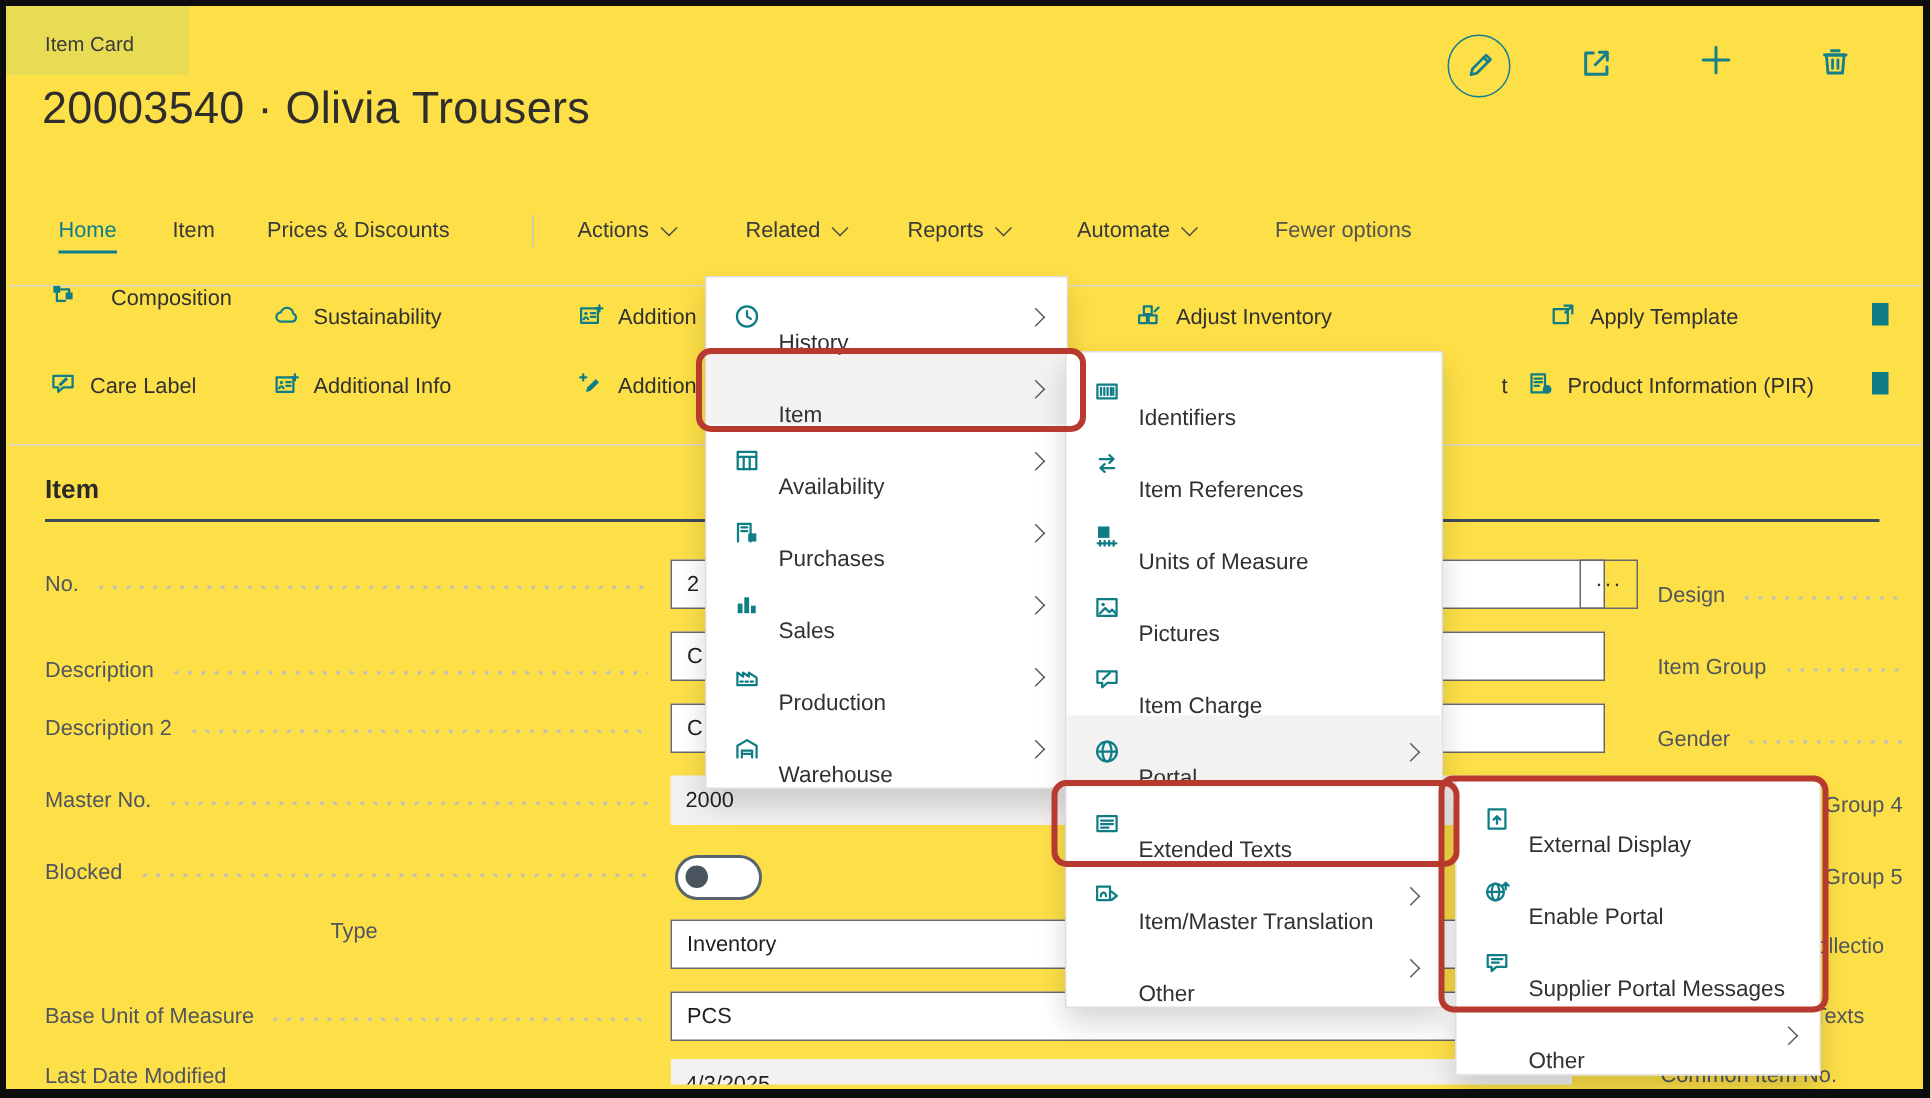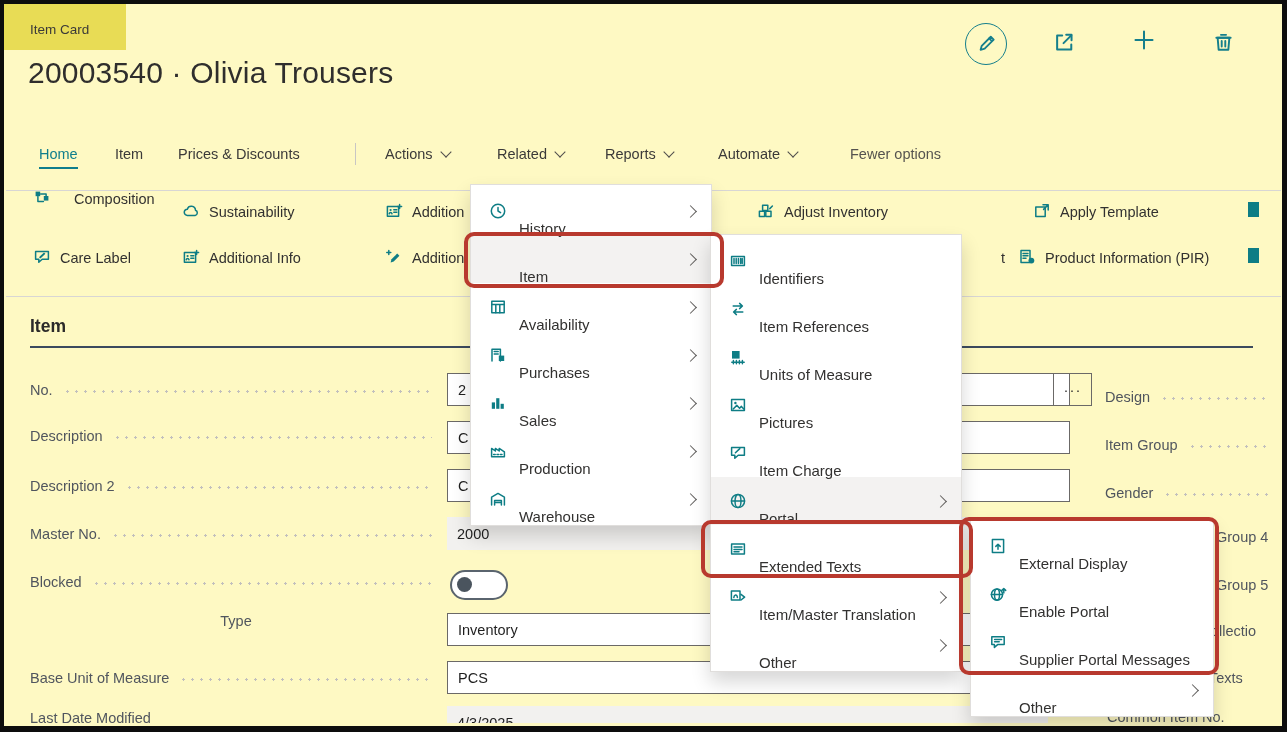--- a/index.html
+++ b/index.html
@@ -1,16 +1,16 @@
 <!DOCTYPE html>
 <html><head>
 <meta charset="utf-8">
 <style>
   html,body{margin:0;padding:0;background:#fff;}
-  #app{position:relative;width:1287px;height:732px;background:#fef9c3;overflow:hidden;
+  #app{position:relative;width:1287px;height:732px;background:#fde047;overflow:hidden;
        font-family:"Liberation Sans","DejaVu Sans",sans-serif;color:#323130;}
   .abs{position:absolute;}
   
   #frame{position:absolute;inset:0;border:4px solid #0d0d0d;border-right-width:5px;border-bottom-width:6px;z-index:60;pointer-events:none;}
   
   .caption{left:30px;top:22px;font-size:13.5px;color:#3b3a39;}
   .title{left:28px;top:56px;font-size:30px;font-weight:300;color:#2f2e2d;letter-spacing:.2px;}
   .iconbtn{display:flex;align-items:center;justify-content:center;cursor:pointer;}
   .circlebtn{width:40px;height:40px;border:1.6px solid #157f8c;border-radius:50%;}
   svg.tic{stroke:#0e7d85;fill:none;stroke-width:1.5;stroke-linecap:round;stroke-linejoin:round;}
@@ -205,21 +205,21 @@
 
   <div class="abs frow" style="top:373px;">
     <span class="flabel">No.</span>
       <span class="leader"></span>
   </div>
   <div class="abs inbox" style="top:373px;">
       <span>2</span>
     </div>
   <div class="abs assist" style="top:373px;">···</div>
 
-  <div class="abs frow" style="top:419px;">
+  <div class="abs frow" style="top:430px;">
     <span class="flabel">Description</span>
       <span class="leader"></span>
   </div>
   <div class="abs inbox" style="top:421px;">
       <span>C</span>
     </div>
 
   <div class="abs frow" style="top:469px;">
     <span class="flabel">Description 2</span>
       <span class="leader"></span>

